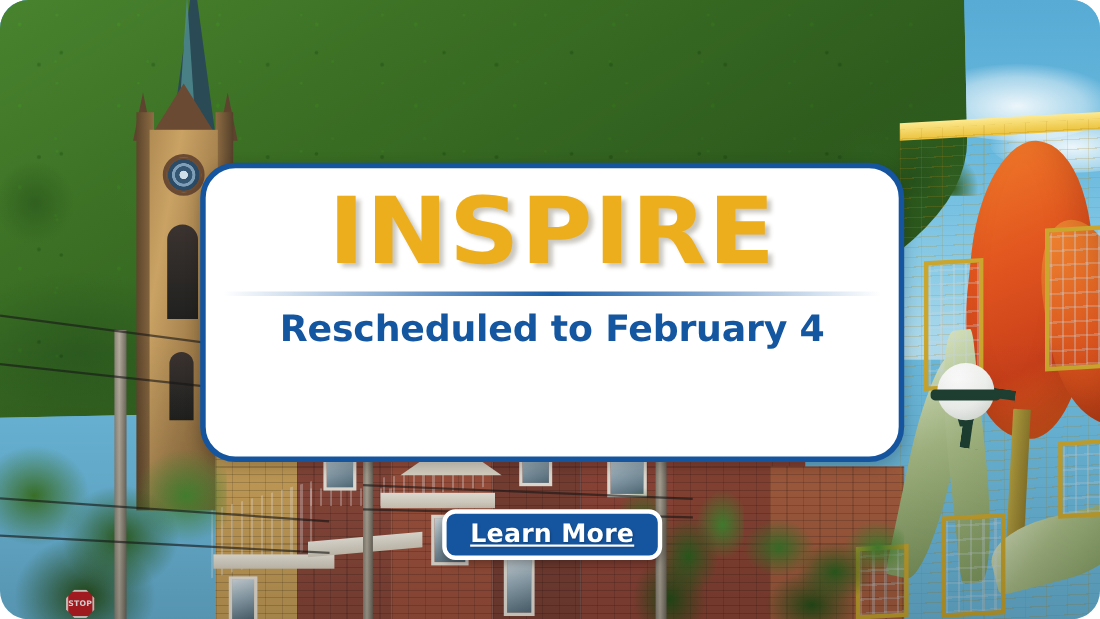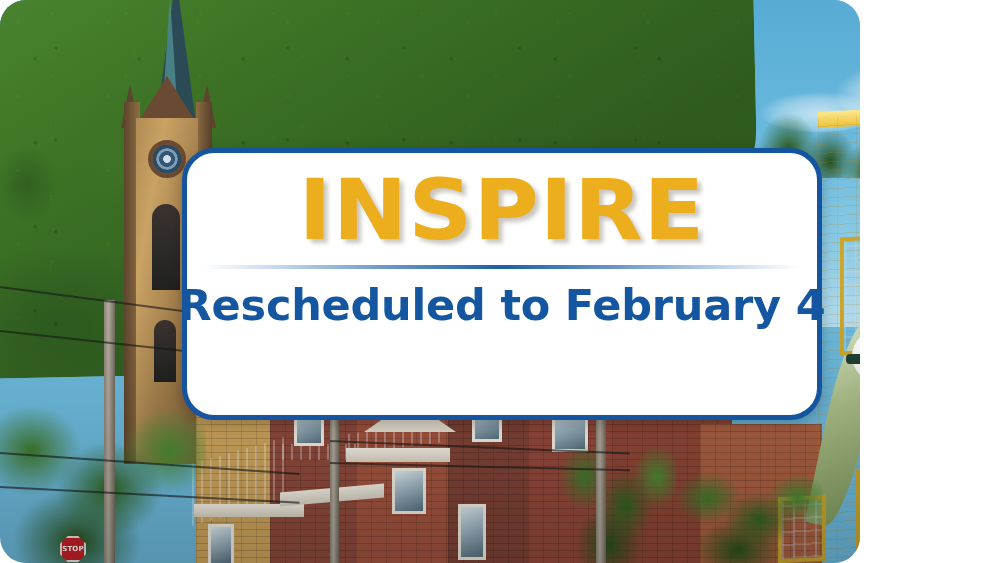--- a/index.html
+++ b/index.html
@@ -8,21 +8,21 @@
   html, body {
     width: 1000px;
     height: 563px;
     overflow: hidden;
     background: #ffffff;
     font-family: "DejaVu Sans", "Liberation Sans", sans-serif;
   }
 
   .banner {
     position: relative;
-    width: 860px;
+    width: 1000px;
     height: 563px;
     border-radius: 26px;
     overflow: hidden;
     background: #6cb9dc;
   }
 
   
   .photo { position: absolute; inset: 0; overflow: hidden; }
 
   
@@ -315,21 +315,21 @@
   .subhead {
     font-family: "DejaVu Sans", "Liberation Sans", sans-serif;
     font-weight: 700;
     font-size: 37px;
     line-height: 1.12;
     color: #14569f;
     text-align: center;
     white-space: nowrap;
     letter-spacing: -.2px;
   }
-  .subhead .line2 { display: block; font-size: 43px; text-align: right; }
+  .subhead .line2 { display: block; font-size: 33px; text-align: right; }
 
   
   .cta {
     position: absolute;
     left: 402px; top: 463px;
     width: 200px; height: 46px;
     background: #15559f;
     color: #ffffff;
     border: 4px solid #ffffff;
     border-radius: 12px;
@@ -450,14 +450,15 @@
 
     <div class="headline">INSPIRE</div>
 
     <div class="divider"></div>
 
     <div class="subhead">
       <span class="line2">Rescheduled to February 4</span>
     </div>
   </div>
 
+  <a class="cta" href="#">Learn More</a>
 
 </div>
 
 </body></html>

